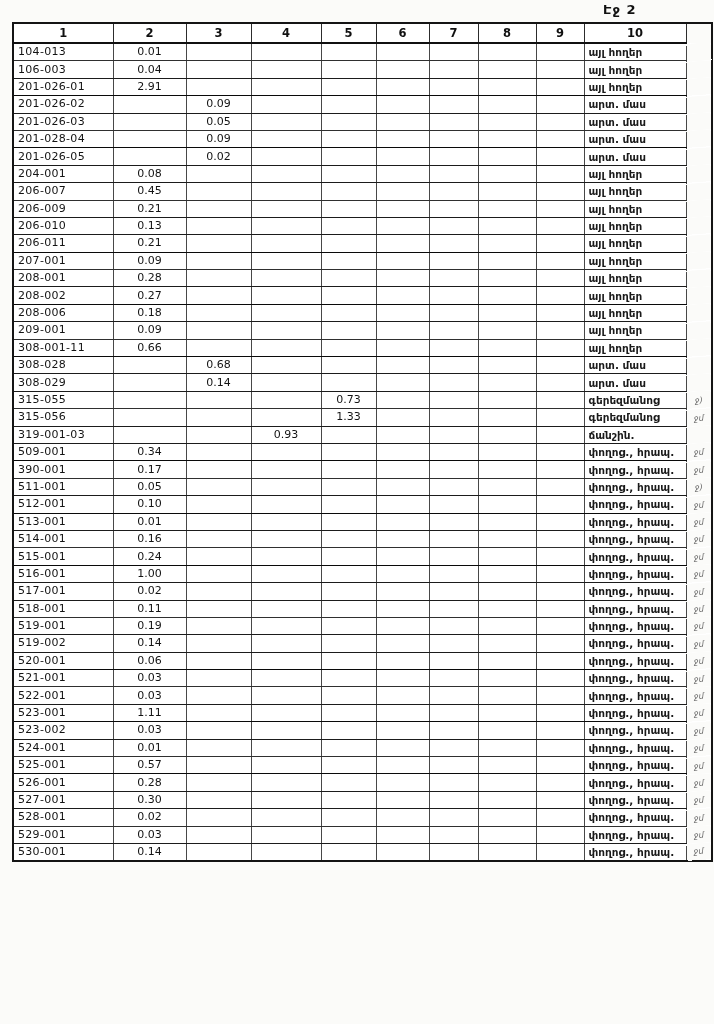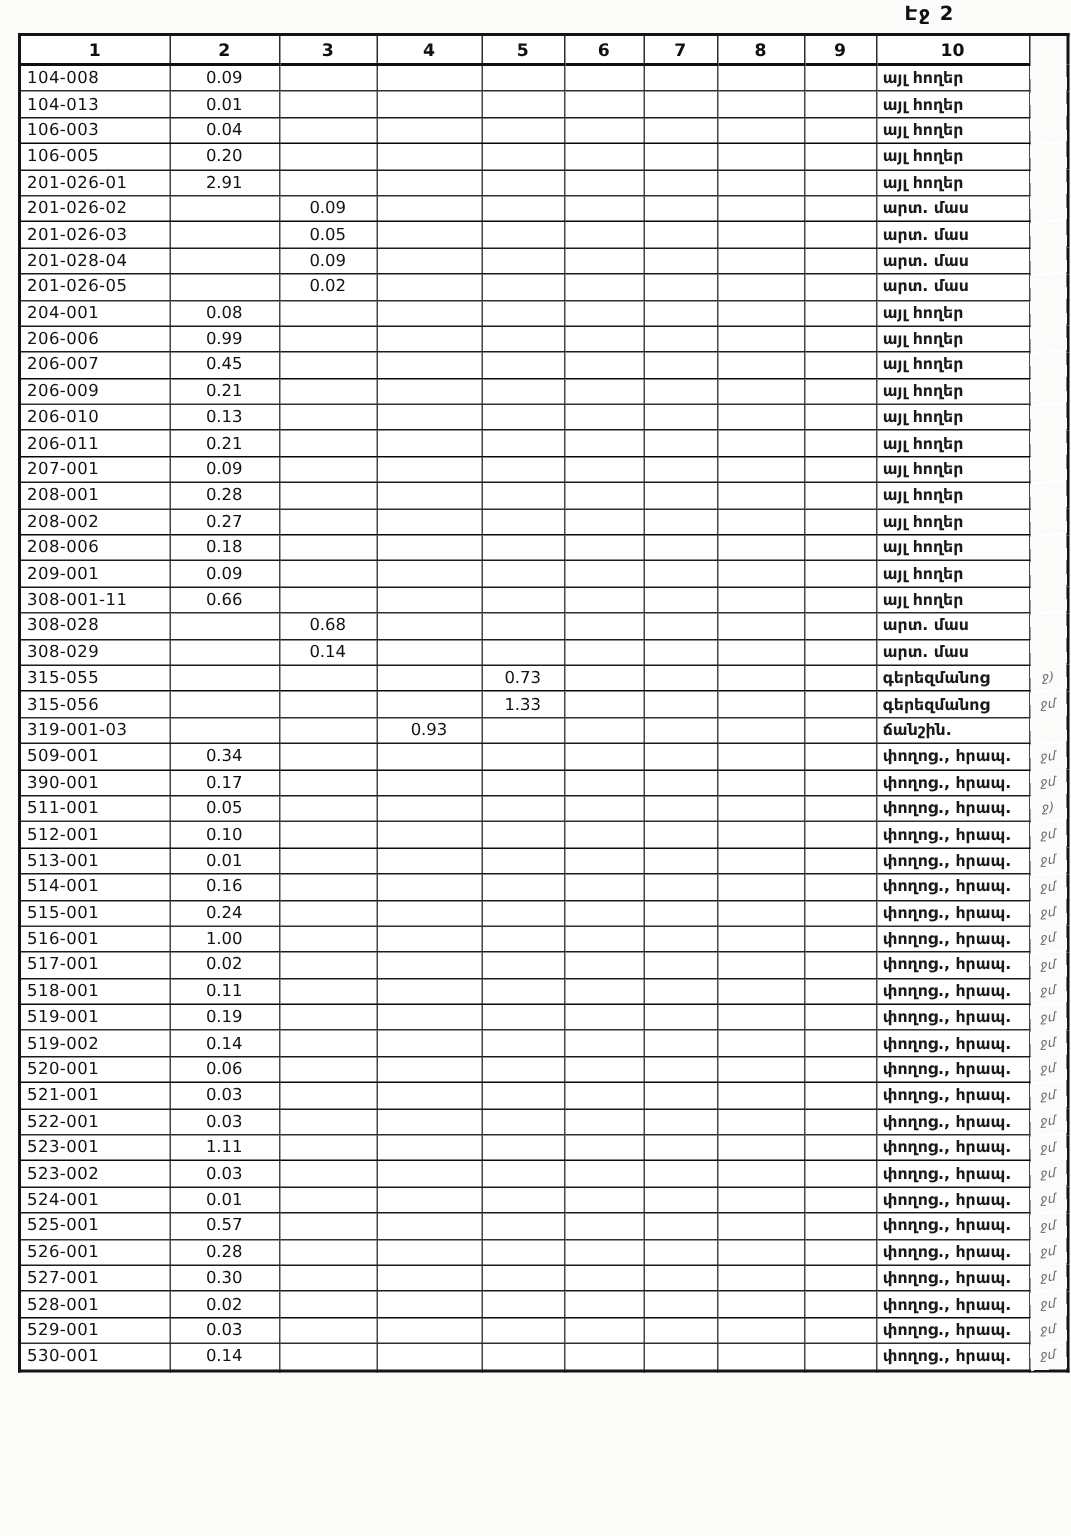--- a/index.html
+++ b/index.html
@@ -99,33 +99,20 @@
           <th>6</th>
           <th>7</th>
           <th>8</th>
           <th>9</th>
           <th>10</th>
           <th class="note"></th>
         </tr>
     </thead>
     <tbody>
         <tr>
-      <td class="code">104-008</td>
-      <td class="val">0.09</td>
-      <td class="val"></td>
-      <td class="val"></td>
-      <td class="val"></td>
-      <td class="val"></td>
-      <td class="val"></td>
-      <td class="val"></td>
-      <td class="val"></td>
-      <td class="use">այլ հողեր</td>
-      <td class="note"></td>
-    </tr>
-        <tr>
       <td class="code">104-013</td>
       <td class="val">0.01</td>
       <td class="val"></td>
       <td class="val"></td>
       <td class="val"></td>
       <td class="val"></td>
       <td class="val"></td>
       <td class="val"></td>
       <td class="val"></td>
       <td class="use">այլ հողեր</td>
@@ -138,33 +125,20 @@
       <td class="val"></td>
       <td class="val"></td>
       <td class="val"></td>
       <td class="val"></td>
       <td class="val"></td>
       <td class="val"></td>
       <td class="use">այլ հողեր</td>
       <td class="note"></td>
     </tr>
         <tr>
-      <td class="code">106-005</td>
-      <td class="val">0.20</td>
-      <td class="val"></td>
-      <td class="val"></td>
-      <td class="val"></td>
-      <td class="val"></td>
-      <td class="val"></td>
-      <td class="val"></td>
-      <td class="val"></td>
-      <td class="use">այլ հողեր</td>
-      <td class="note"></td>
-    </tr>
-        <tr>
       <td class="code">201-026-01</td>
       <td class="val">2.91</td>
       <td class="val"></td>
       <td class="val"></td>
       <td class="val"></td>
       <td class="val"></td>
       <td class="val"></td>
       <td class="val"></td>
       <td class="val"></td>
       <td class="use">այլ հողեր</td>
@@ -218,33 +192,20 @@
       <td class="val"></td>
       <td class="val"></td>
       <td class="val"></td>
       <td class="val"></td>
       <td class="use">արտ. մաս</td>
       <td class="note"></td>
     </tr>
         <tr>
       <td class="code">204-001</td>
       <td class="val">0.08</td>
-      <td class="val"></td>
-      <td class="val"></td>
-      <td class="val"></td>
-      <td class="val"></td>
-      <td class="val"></td>
-      <td class="val"></td>
-      <td class="val"></td>
-      <td class="use">այլ հողեր</td>
-      <td class="note"></td>
-    </tr>
-        <tr>
-      <td class="code">206-006</td>
-      <td class="val">0.99</td>
       <td class="val"></td>
       <td class="val"></td>
       <td class="val"></td>
       <td class="val"></td>
       <td class="val"></td>
       <td class="val"></td>
       <td class="val"></td>
       <td class="use">այլ հողեր</td>
       <td class="note"></td>
     </tr>

